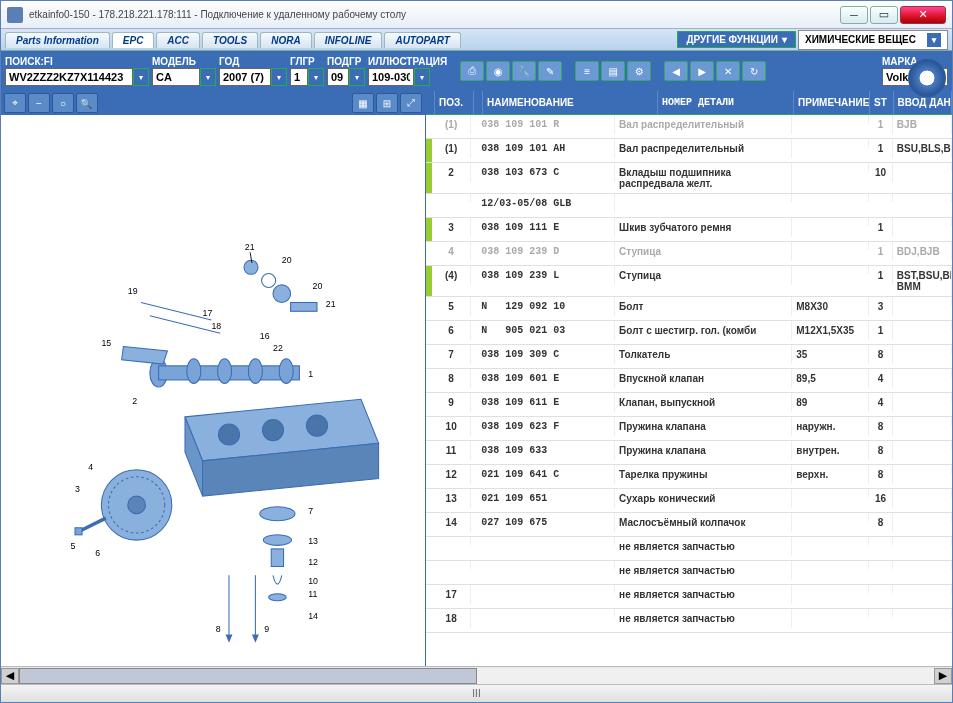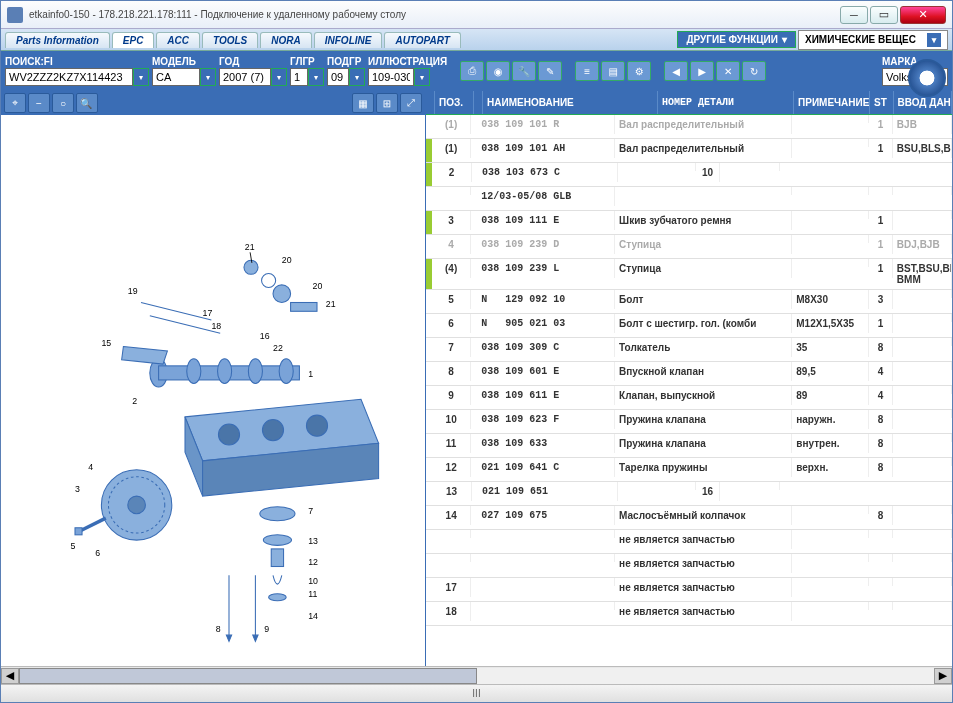--- a/index.html
+++ b/index.html
@@ -19,21 +19,21 @@
 .tab.active { background:#fff; }
 .dropdown-btn { margin-left:auto; background:#3a6db5; color:#fff; padding:2px 8px; font-weight:bold; font-size:10px; display:flex; align-items:center; gap:4px; cursor:pointer; border:1px solid #2a5; }
 .dropdown2 { background:#fff; color:#000; border:1px solid #888; padding:2px 6px; font-size:10px; font-weight:bold; cursor:pointer; min-width:150px; display:flex; align-items:center; }
 .dropdown2 .arrow { margin-left:auto; background:#3a6db5; color:#fff; width:14px; height:14px; display:flex; align-items:center; justify-content:center; font-size:9px; }
 .brand-logo { width:38px; height:38px; position:absolute; right:6px; top:30px; background:radial-gradient(circle,#fff 30%,#4a7cc0 32%,#123b7a 100%); border-radius:50%; border:2px solid #2a5a9a; z-index:5; }
 
 .filterbar { height:40px; background:#3a6db5; display:flex; align-items:center; padding:0 4px; gap:3px; }
 .filtercell { display:flex; flex-direction:column; }
 .filterlabel { color:#fff; font-size:10px; font-weight:bold; padding-bottom:1px; }
 .filterinput { display:flex; }
-.filterinput input, .filterinput .sel { height:18px; border:1px solid #666; padding:0 3px; font-size:11px; background:#fff; }
+.filterinput input, .filterinput .sel { height:18px; border:1px solid #666; padding:0 3px; font-size:11px; background:#fff;font-weight:bold; }
 .filterinput .arrowbtn { width:16px; height:18px; background:#3a6db5; border:1px solid #2a5; display:flex; align-items:center; justify-content:center; color:#fff; font-size:8px; cursor:pointer; }
 .icongroup { display:flex; gap:2px; margin-left:10px; }
 .toolicon { width:24px; height:20px; background:#6b99d4; border:1px solid #3a6; border-radius:2px; display:flex; align-items:center; justify-content:center; color:#fff; font-size:10px; cursor:pointer; }
 
 .content { flex:1; display:flex; overflow:hidden; background:#fff; }
 
 .leftpane { width:425px; border-right:1px solid #3a6db5; display:flex; flex-direction:column; }
 .lefttoolbar { height:24px; background:#3a6db5; display:flex; align-items:center; padding:0 3px; gap:2px; }
 .ltool { width:22px; height:20px; background:#5a8ac8; border:1px solid #2a5a9a; border-radius:2px; display:flex; align-items:center; justify-content:center; color:#fff; font-size:10px; cursor:pointer; }
 .ltool.spacer { margin-left:auto; }
@@ -294,20 +294,21 @@
             <div class="cell c-name">Вал распределительный</div>
             <div class="cell c-note"></div>
             <div class="cell c-st">1</div>
             <div class="cell c-data">BSU,BLS,BM</div>
           </div>
           <div class="row">
             <div class="mark g"></div>
             <div class="cell c-pos">2</div>
             <div class="mark"></div>
             <div class="cell c-num partnum">038 103 673 C</div>
+            <div class="cell c-name">Вкладыш подшипника распредвала желт.</div>
             <div class="cell c-note"></div>
             <div class="cell c-st">10</div>
             <div class="cell c-data"></div>
           </div>
           <div class="row">
             <div class="mark "></div>
             <div class="cell c-pos"></div>
             <div class="mark"></div>
             <div class="cell c-num partnum">12/03-05/08 GLB</div>
             <div class="cell c-name"></div>
@@ -423,20 +424,21 @@
             <div class="cell c-name">Тарелка пружины</div>
             <div class="cell c-note">верхн.</div>
             <div class="cell c-st">8</div>
             <div class="cell c-data"></div>
           </div>
           <div class="row">
             <div class="mark "></div>
             <div class="cell c-pos">13</div>
             <div class="mark"></div>
             <div class="cell c-num partnum">021 109 651</div>
+            <div class="cell c-name">Сухарь конический</div>
             <div class="cell c-note"></div>
             <div class="cell c-st">16</div>
             <div class="cell c-data"></div>
           </div>
           <div class="row">
             <div class="mark "></div>
             <div class="cell c-pos">14</div>
             <div class="mark"></div>
             <div class="cell c-num partnum">027 109 675</div>
             <div class="cell c-name">Маслосъёмный колпачок</div>

